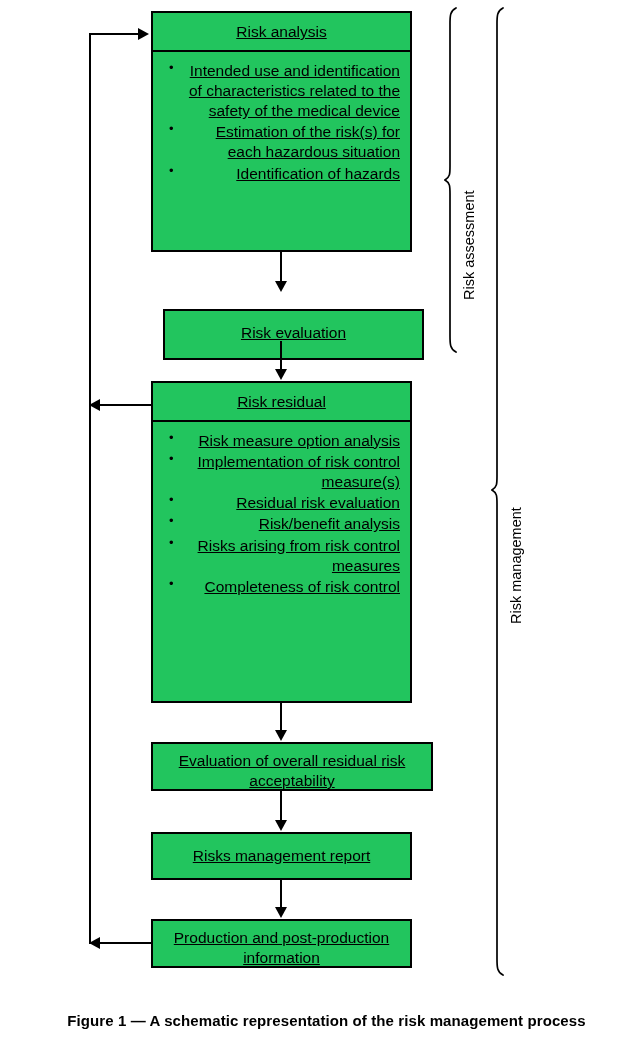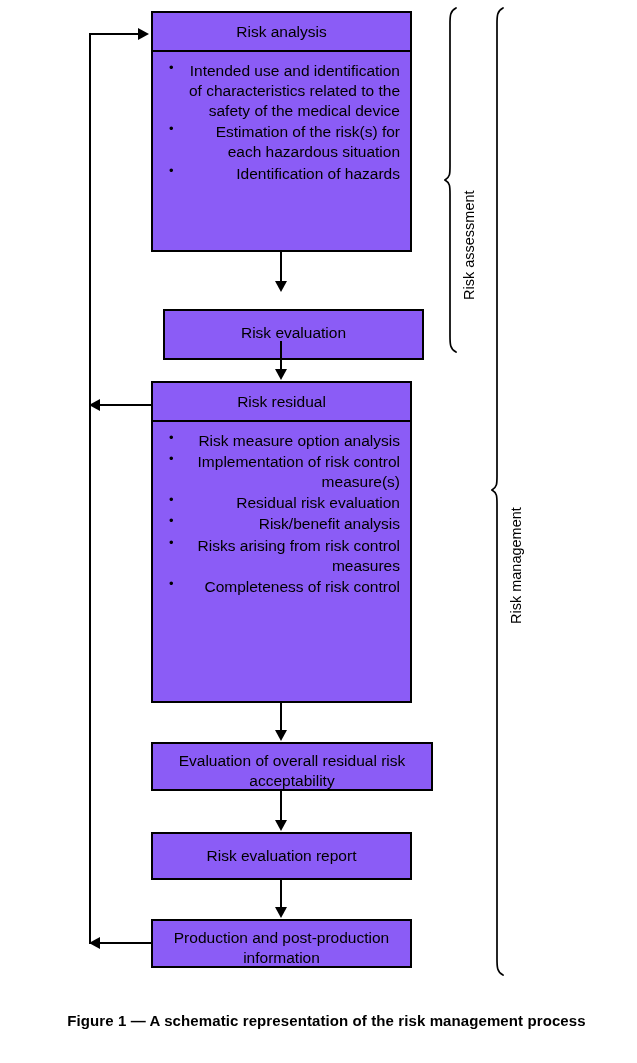--- a/index.html
+++ b/index.html
@@ -21,22 +21,23 @@
     left: 0;
     top: 0;
     width: 637px;
     height: 1000px;
   }
 
   
   .node {
     position: absolute;
     border: 2px solid #000000;
-    background: #8b5cf6;
+    background: #22c55e;
     box-sizing: border-box;
+    text-decoration: underline;
   }
   .node-title {
     text-align: center;
     font-size: 15.5px;
     line-height: 1.28;
     padding: 9px 6px 8px 6px;
     box-sizing: border-box;
   }
   .node.with-body > .node-title {
     border-bottom: 2px solid #000000;
@@ -197,21 +198,21 @@
         <li>Completeness of risk control</li>
       </ul>
     </div>
   </div>
 
   <div class="node" id="node-evaluation-residual">
     <div class="node-title">Evaluation of overall residual risk acceptability</div>
   </div>
 
   <div class="node" id="node-risk-mgmt-report">
-    <div class="node-title">Risk evaluation report</div>
+    <div class="node-title">Risks management report</div>
   </div>
 
   <div class="node" id="node-production-info">
     <div class="node-title">Production and post-production information</div>
   </div>
 
   <div class="vline" id="conn-analysis-eval-line"></div>
   <div class="arrow-down" id="conn-analysis-eval-head"></div>
 
   <div class="vline" id="conn-eval-control-line"></div>

